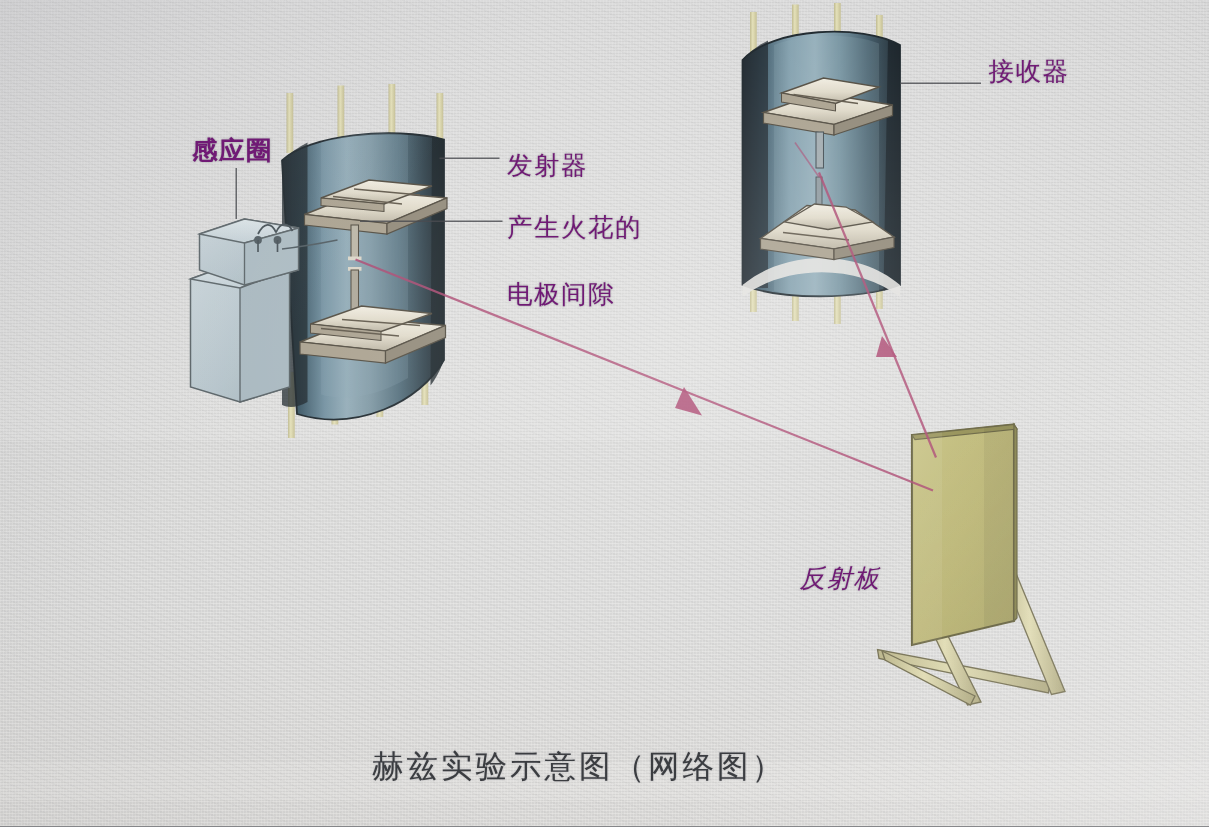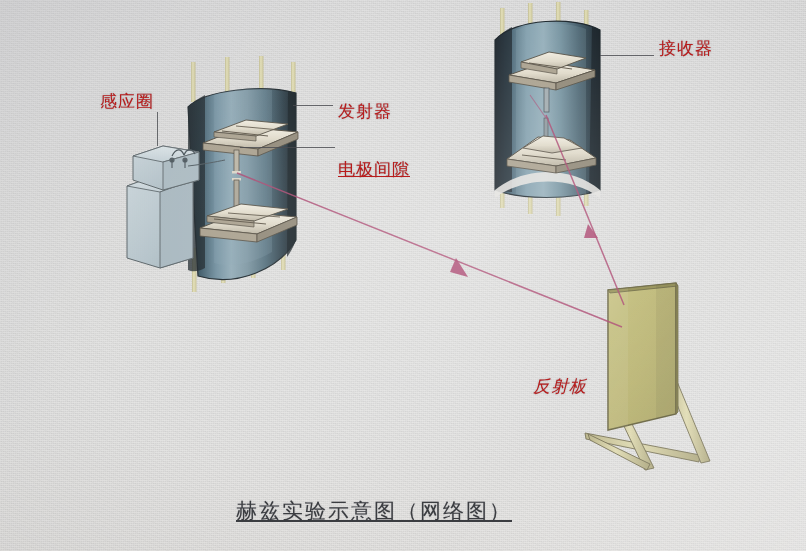--- a/index.html
+++ b/index.html
@@ -35,21 +35,21 @@
   }
   .softlight{
     position:absolute;inset:0;
     background:linear-gradient(128deg, rgba(190,190,195,.25) 0%, rgba(255,255,255,0) 30%, rgba(255,255,255,0) 70%, rgba(255,255,255,.30) 100%);
   }
   .blurwrap{position:absolute;inset:0;filter:blur(.45px);}
 
   
   .lbl{
     position:absolute;
-    color:#b91c1c;
+    color:#701a75;
     font-size:17px;
     line-height:22px;
     letter-spacing:1px;
     white-space:nowrap;
     text-shadow:0 0 1.4px rgba(140,140,145,.85);
     filter:blur(.25px);
   }
   .caption{
     position:absolute;
     color:#3b3d41;
@@ -276,29 +276,30 @@
       <polygon points="588,224 598,238 584,238" fill="#a8416b" opacity=".9"></polygon>
 
       <line x1="546" y1="118" x2="530" y2="95" stroke="#a8416b" stroke-width="1.1" opacity=".6"></line>
     </g>
   </svg>
   </div>
 
   <div class="vign"></div>
   <div class="softlight"></div>
 
-  <div class="lbl" style="left:100px;top:90px;">感应圈</div>
+  <div class="lbl" style="left:128px;top:90px;font-weight:bold;">感应圈</div>
   <div class="leaderv" style="left:157px;top:112px;height:34px;"></div>
 
   <div class="lbl" style="left:338px;top:100px;">发射器</div>
   <div class="leader" style="left:293px;top:105px;width:40px;"></div>
 
-  <div class="lbl" style="left:338px;top:158px;text-decoration:underline;">电极间隙</div>
+  <div class="lbl" style="left:338px;top:141px;">产生火花的</div>
+  <div class="lbl" style="left:338px;top:186px;">电极间隙</div>
   <div class="leader" style="left:240px;top:147px;width:95px;"></div>
 
   <div class="lbl" style="left:659px;top:37px;">接收器</div>
   <div class="leader" style="left:600px;top:55px;width:54px;"></div>
 
   <div class="lbl" style="left:533px;top:375px;font-style:italic;">反射板</div>
 
-  <div class="caption" style="left:236px;top:497px;text-decoration:underline;">赫兹实验示意图（网络图）</div>
+  <div class="caption" style="left:248px;top:497px;">赫兹实验示意图（网络图）</div>
 
 </div>
 
 </body></html>

